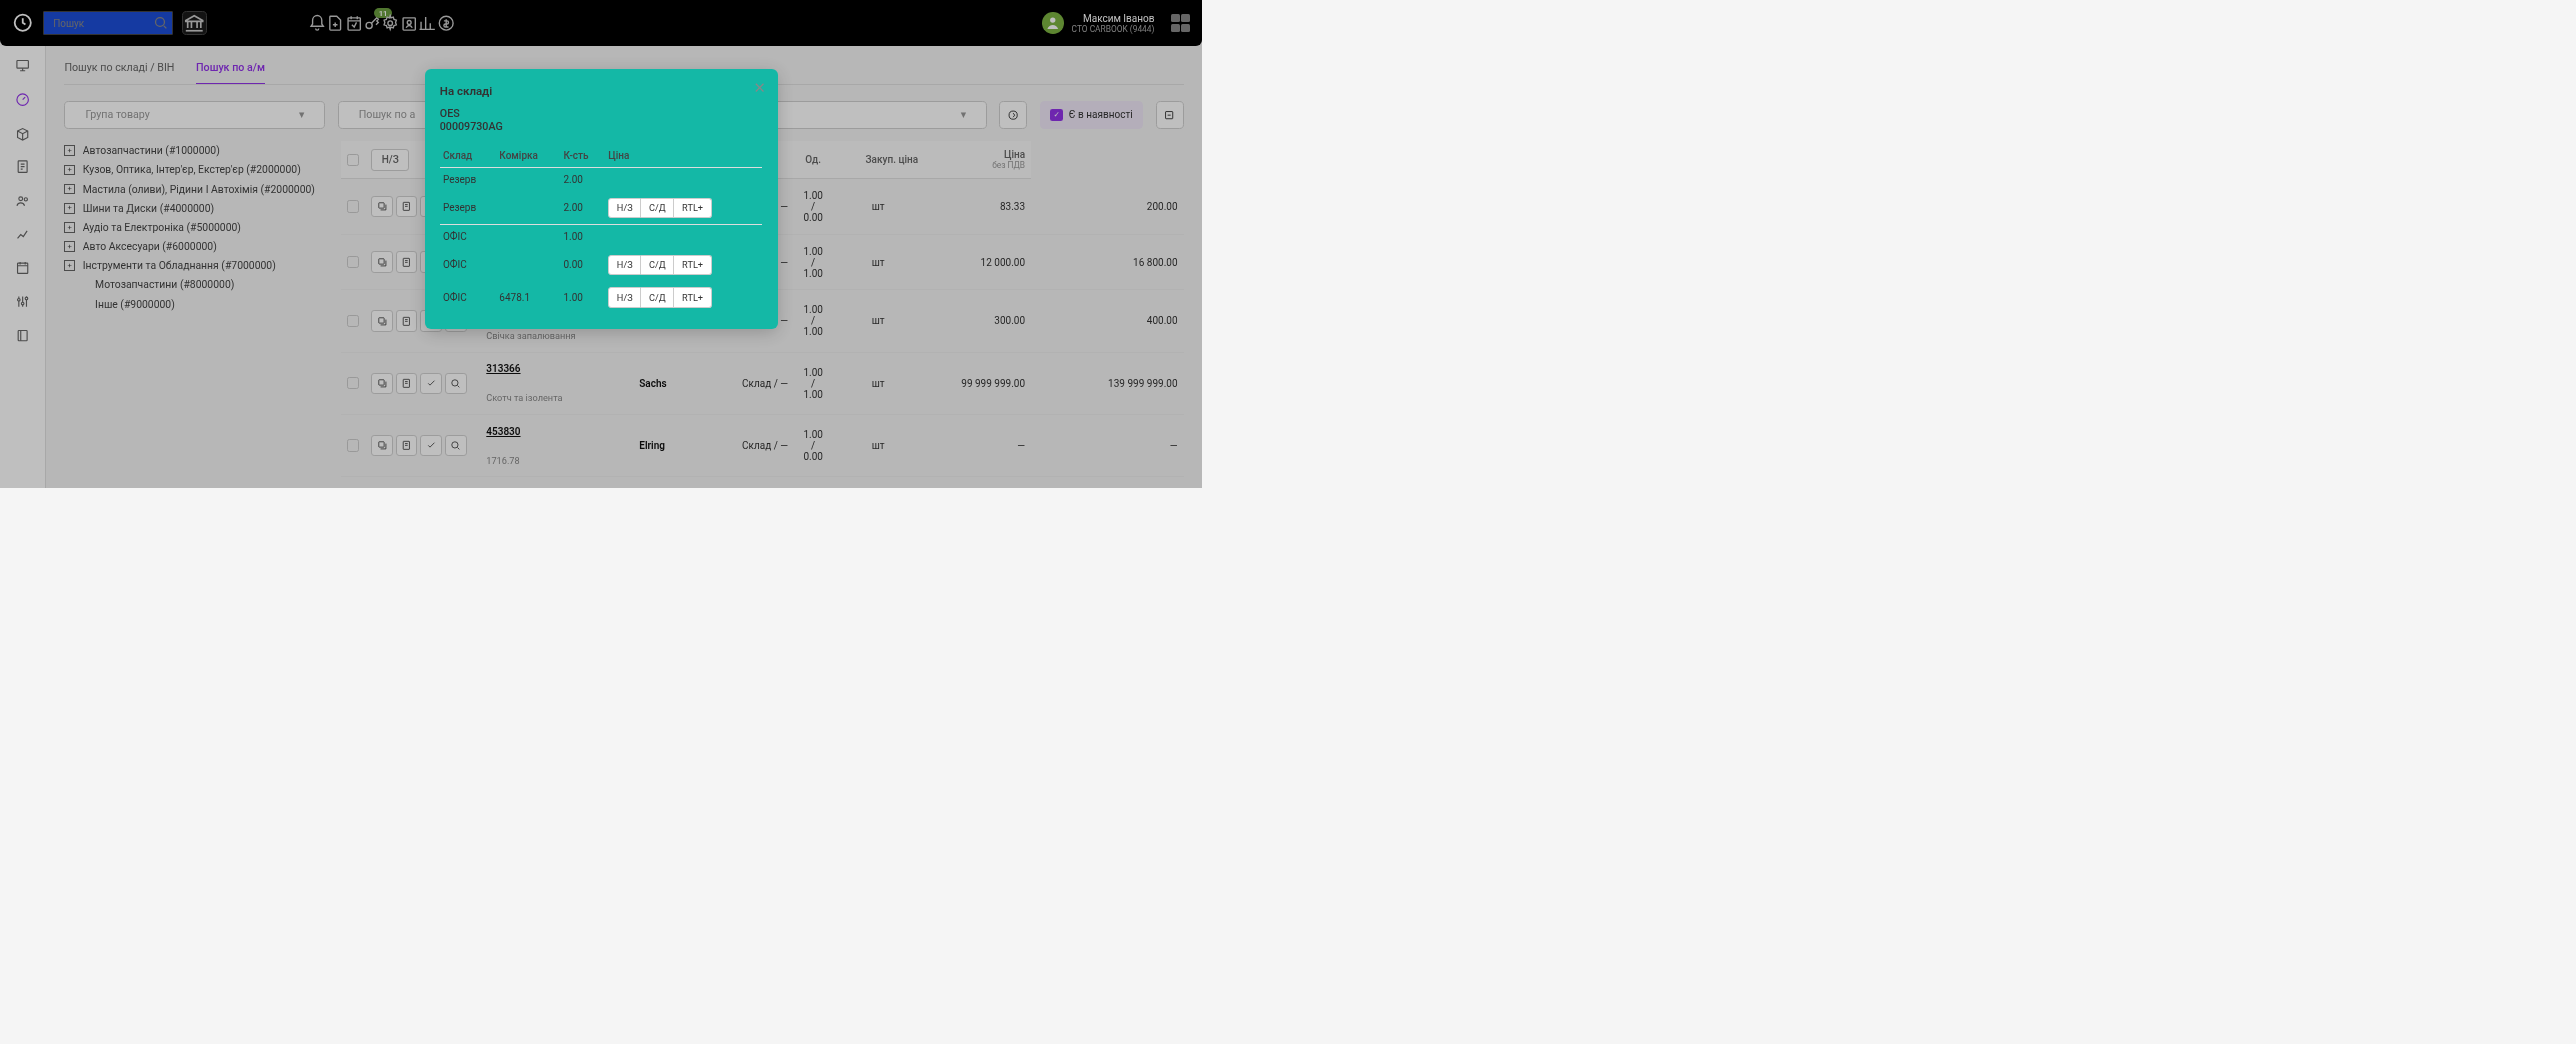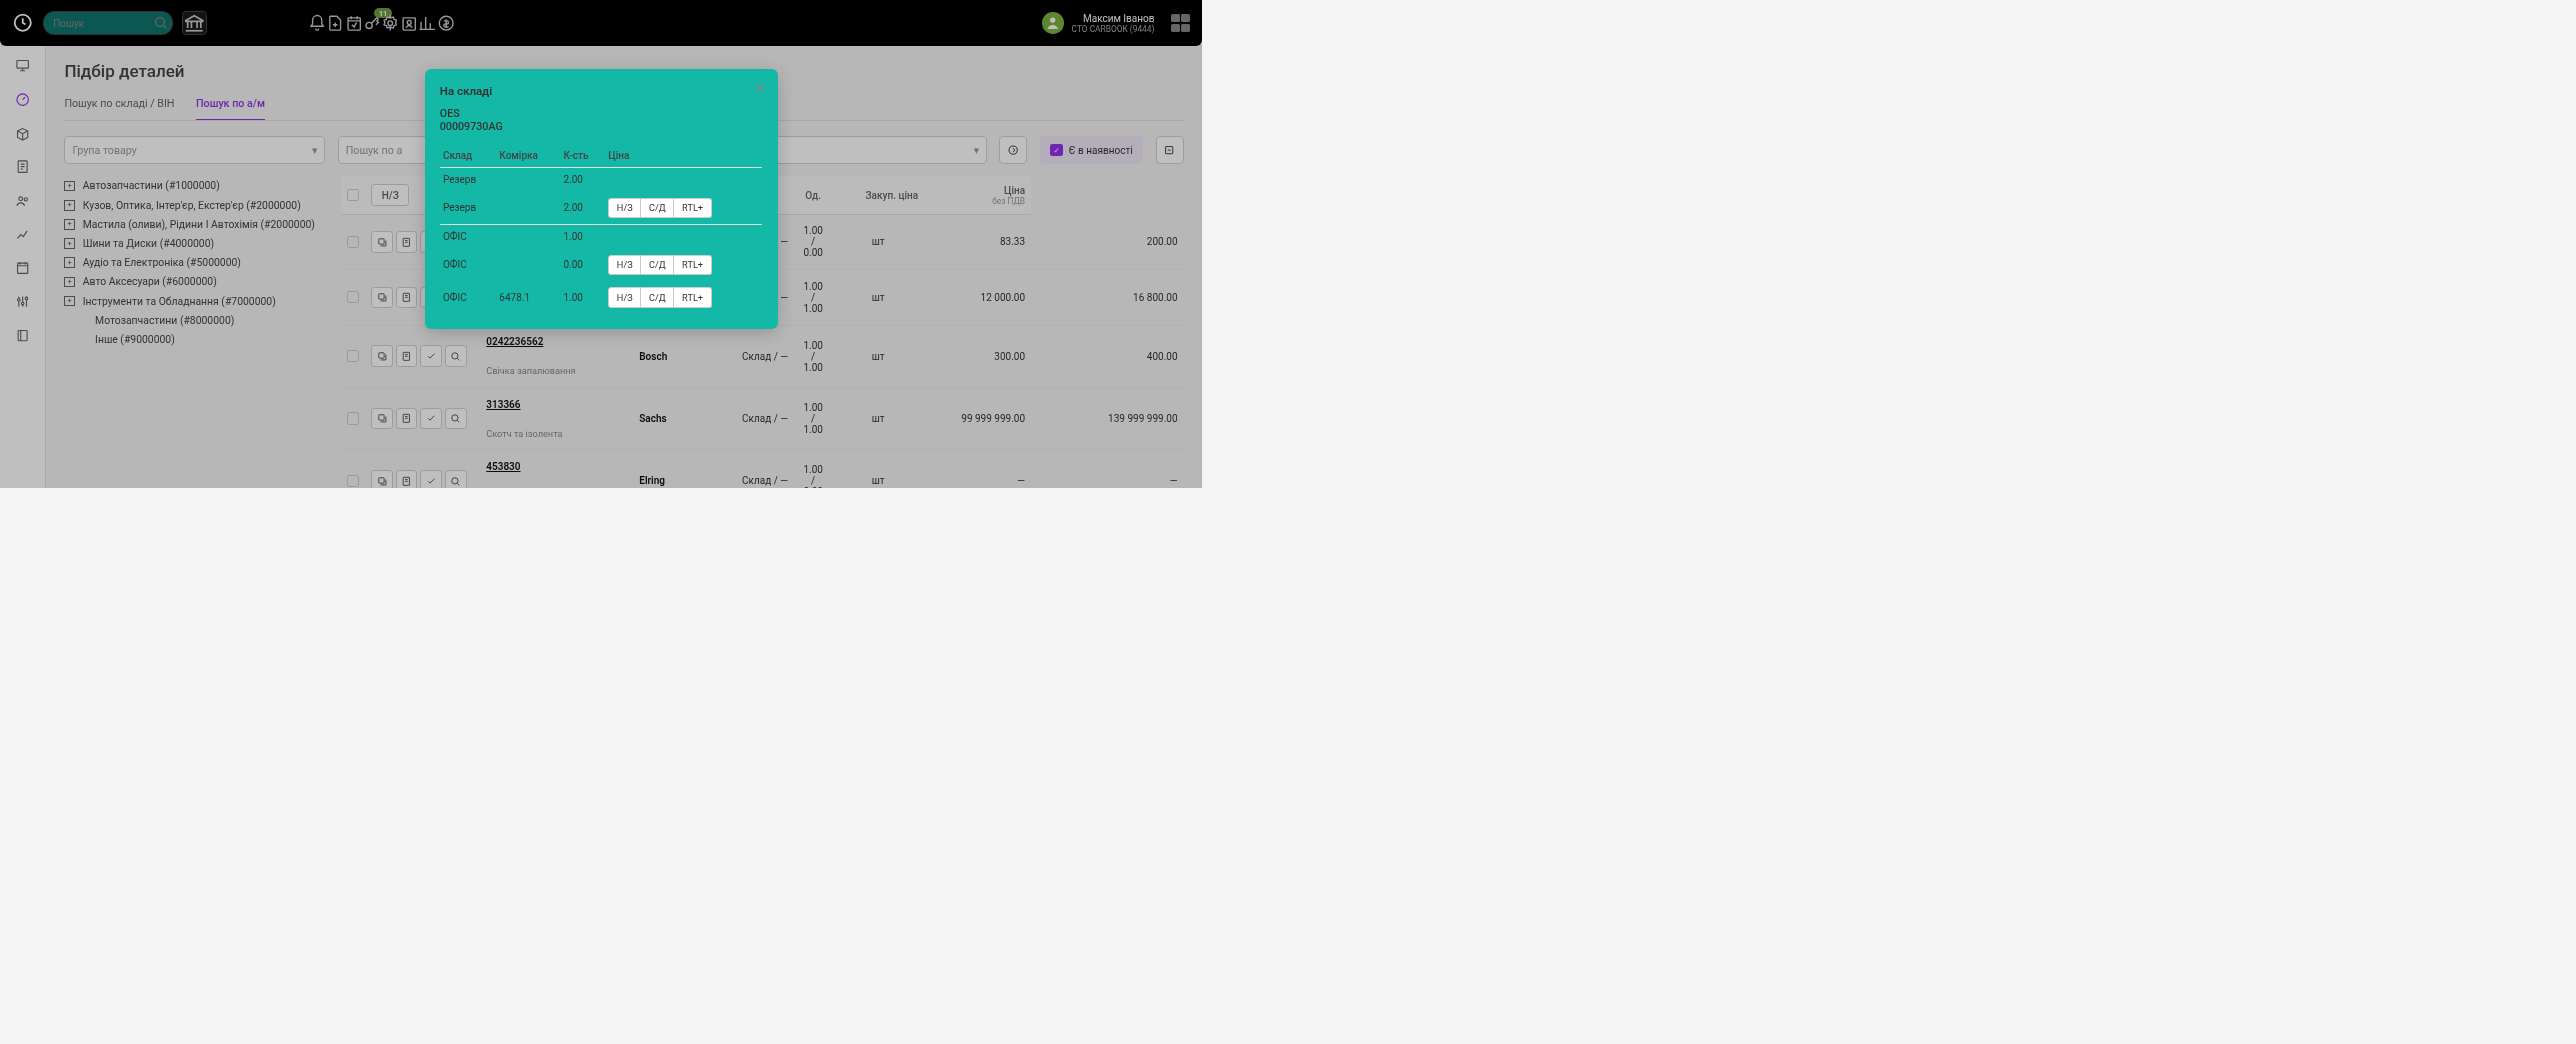--- a/index.html
+++ b/index.html
@@ -1,20 +1,20 @@
 <!DOCTYPE html>
 <html style="font-size:12.3px"><head>
 <meta charset="utf-8">
 <style>
 *{box-sizing:border-box;margin:0;padding:0;font-family:-apple-system,BlinkMacSystemFont,"Segoe UI",Roboto,sans-serif}
 body{background:#f5f5f5;color:#333;font-size:10.7px;position:relative;width:1202px;height:488px;overflow:hidden}
 .topbar{background:#000;height:46px;display:flex;align-items:center;padding:0 12.3px;gap:9.2px;color:#fff;border-radius:0 0 6.1px 6.1px}
 .logo-icon{width:21.5px;height:21.5px;display:flex;align-items:center;justify-content:center}
 .search-wrap{position:relative;width:130px}
-.search-input{width:100%;height:24.5px;background:#0f766e;border:0.8px solid #444;border-radius:11px;padding:0 24.5px 0 9.2px;color:#fff;font-size:10px}
+.search-input{width:100%;height:24.5px;background:#1d4ed8;border:0.8px solid #444;border-radius:1px;padding:0 24.5px 0 9.2px;color:#fff;font-size:10px}
 .search-input::placeholder{color:#888}
 .search-icon-btn{position:absolute;right:4.6px;top:4.6px;width:15.3px;height:15.3px;display:flex;align-items:center;justify-content:center;color:#888}
 .bank-btn{width:24.5px;height:24.5px;background:#1a1a1a;border:0.8px solid #444;border-radius:4.6px;display:flex;align-items:center;justify-content:center;color:#ccc}
 .top-icons{display:flex;margin-left:92px;flex:1}
 .top-icon{width:18.4px;height:18.4px;color:#ccc;display:flex;align-items:center;justify-content:center;position:relative}
 .key-badge{position:absolute;top:-6.1px;right:-10.7px;background:#6b9e3f;color:#fff;font-size:7.7px;padding:0.8px 4.6px;border-radius:7.7px;font-weight:600}
 .user-block{display:flex;align-items:center;gap:7.7px;margin-left:auto}
 .user-avatar{width:21.5px;height:21.5px;border-radius:50%;background:#7cb342;display:flex;align-items:center;justify-content:center;color:#fff;font-size:9.2px}
 .user-meta{text-align:right;font-size:10px}
 .user-sub{font-size:8.4px;color:#aaa}
@@ -23,21 +23,21 @@
 .layout{display:flex;height:calc(100% - 46px)}
 .sidebar{width:46px;background:#fff;border-right:0.8px solid #e0e0e0;padding-top:12.3px;display:flex;flex-direction:column;gap:18.4px;align-items:center}
 .side-icon{width:15.3px;height:15.3px;color:#666;display:flex;align-items:center;justify-content:center}
 .side-icon.active{color:#9333ea}
 .main{flex:1;padding:15.3px 18.4px;overflow:auto}
 .page-title{font-size:17px;font-weight:500;color:#444;margin-bottom:15.3px}
 .tabs{display:flex;gap:21.5px;border-bottom:0.8px solid #e0e0e0;margin-bottom:15.3px}
 .tab{padding-bottom:9.2px;font-size:10.7px;color:#666;cursor:pointer}
 .tab.active{color:#9333ea;border-bottom:1.5px solid #9333ea;font-weight:500}
 .filters-row{display:flex;gap:12.3px;margin-bottom:12.3px;align-items:center}
-.select-box{flex:0 0 261px;height:28px;border:0.8px solid #d0d0d0;border-radius:4.6px;padding:0 7px;display:flex;align-items:center;justify-content:space-between;color:#999;background:#fff}
+.select-box{flex:0 0 261px;height:28px;border:0.8px solid #d0d0d0;border-radius:4.6px;padding:0 20px;display:flex;align-items:center;justify-content:space-between;color:#999;background:#fff}
 .select-box.wide{flex:1}
 .circle-btn{width:28px;height:28px;border:0.8px solid #d0d0d0;border-radius:4.6px;display:flex;align-items:center;justify-content:center;background:#fff}
 .pill{display:flex;align-items:center;gap:6.1px;height:28px;padding:0 10.7px;background:#f0e8f8;border-radius:4.6px;font-size:10px}
 .pill-check{width:12.3px;height:12.3px;background:#9333ea;border-radius:2.3px;display:flex;align-items:center;justify-content:center;color:#fff;font-size:7.7px}
 .content-row{display:flex;gap:15.3px}
 .tree{width:261px;font-size:10.4px}
 .tree-item{display:flex;align-items:center;gap:7.7px;padding:3.1px 0;color:#444}
 .tree-plus{width:10.7px;height:10.7px;border:0.8px solid #666;display:flex;align-items:center;justify-content:center;font-size:7.7px;line-height:1}
 .tree-noicon{width:10.7px;margin-left:12.3px}
 .table-wrap{flex:1}
@@ -227,21 +227,20 @@
       </div>
     <div class="side-icon">
         <svg viewBox="0 0 24 24" fill="none" stroke="currentColor" stroke-width="1.8">
           <rect x="5" y="4" width="14" height="16" rx="1"></rect>
           <path d="M9 4v16"></path>
         </svg>
       </div>
   </div>
 
   <div class="main">
-    <h1 class="page-title">Підбір деталей</h1>
     <div class="tabs">
       <div class="tab">Пошук по складі / ВІН</div>
       <div class="tab active">Пошук по а/м</div>
     </div>
     <div class="filters-row">
       <div class="select-box">
         <span>Група товару</span>
         <span>▾</span>
       </div>
       <div class="select-box wide">

